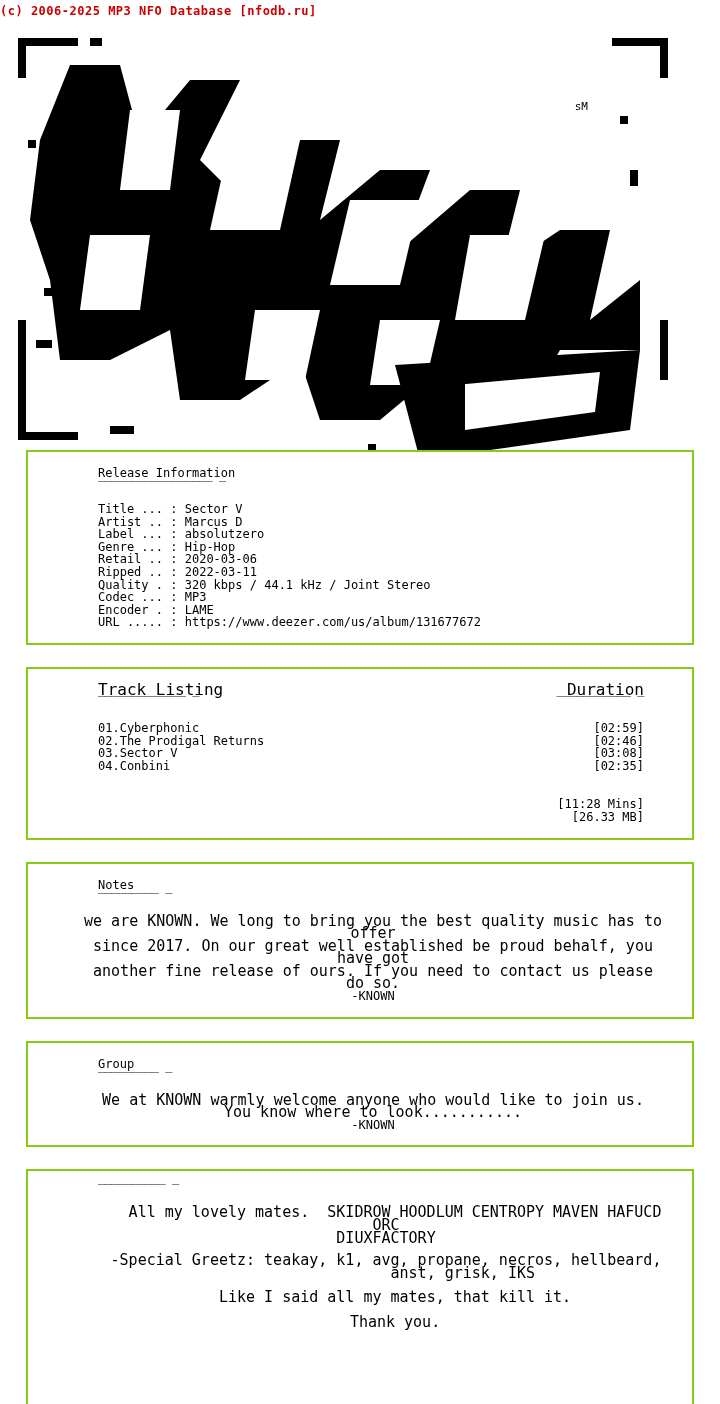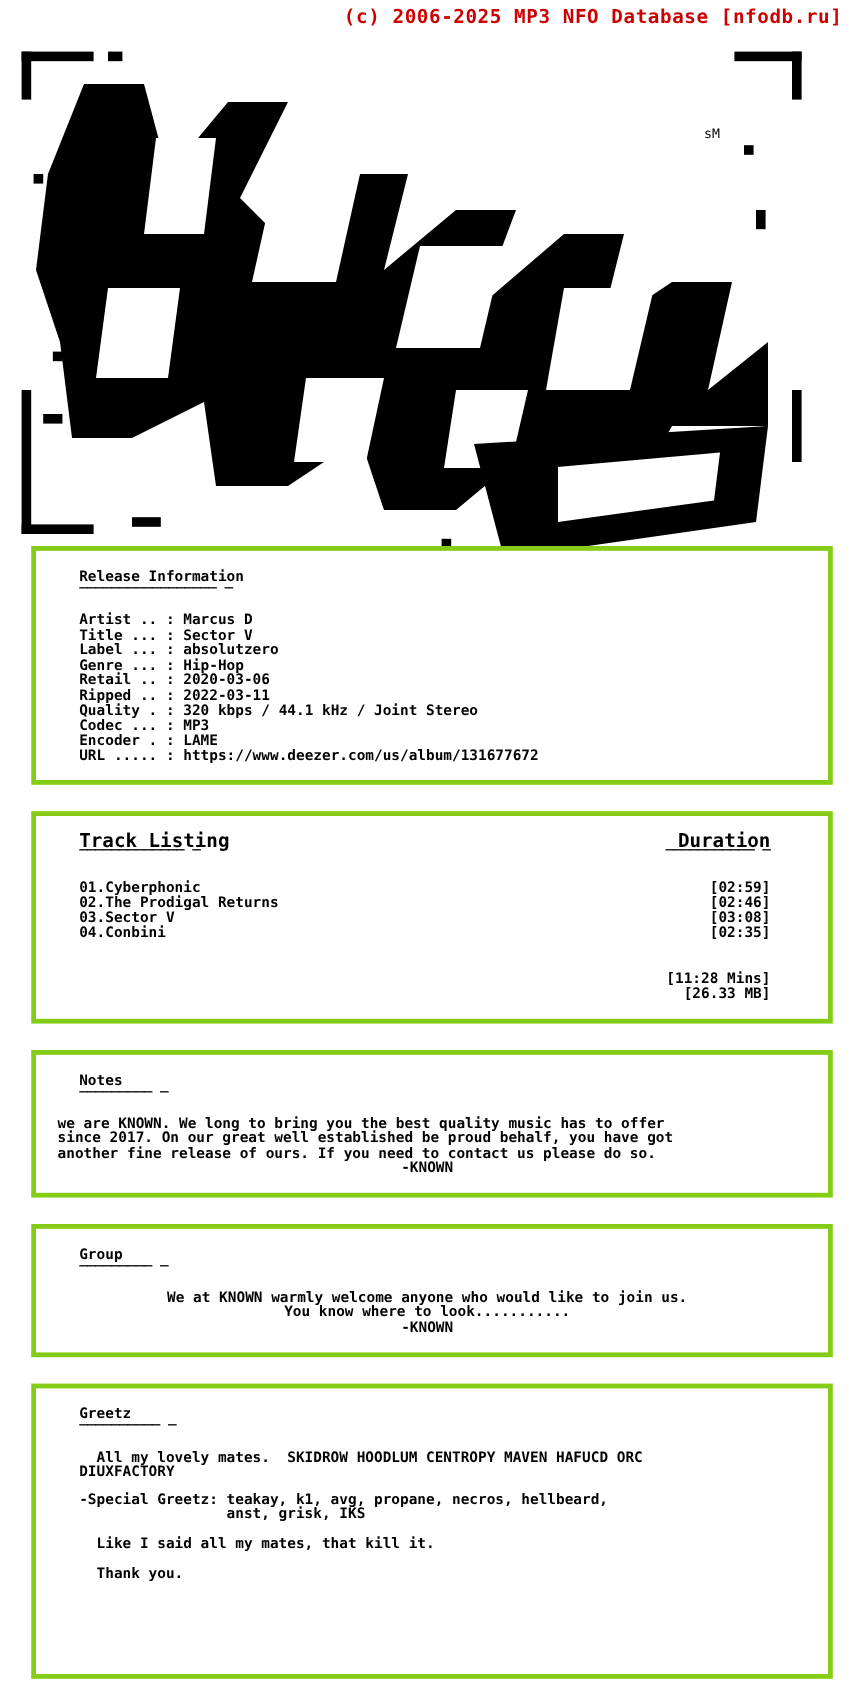--- a/index.html
+++ b/index.html
@@ -5,43 +5,42 @@
   html,body{margin:0;padding:0;background:#ffffff;}
   body{
     width:720px;
     font-family:"DejaVu Sans Mono","Liberation Mono",monospace;
     color:#000000;
     -webkit-font-smoothing:none;
   }
   .page{position:relative;width:720px;min-height:1404px;background:#fff;}
 
   .topbar{
-    text-align:right;
+    text-align:left;
     color:#cc0000;
-    font-size:16px;
+    font-size:12px;
     letter-spacing:0.5px;
-    padding:4px 18px 2px 0;
+    padding:4px 4px 2px 0;
     font-weight:bold;
   }
   .logo-wrap{position:relative;height:430px;overflow:hidden;}
   .sm-mark{
     position:absolute;
-    right:120px;top:80px;
+    right:132px;top:80px;
     font-size:11px;
     color:#000;
   }
 
   
   .section{
     position:relative;
     margin:0 26px 22px 26px;
-    padding:14px 18px 14px 10px;
-    border:4px solid #84cc16;
+    padding:14px 18px 14px 44px;
+    border:2px solid #84cc16;
     background:#fff;
-    font-weight:bold;
   }
 
   .sec-head{
     font-size:12px;
     line-height:14px;
     margin-bottom:2px;
     padding-left:26px;
   }
   .sec-rule{
     font-size:12px;
@@ -84,23 +83,24 @@
     line-height:12.6px;
     white-space:pre;
   }
   .track .left{padding-left:26px;}
   .track .right{padding-right:30px;}
   .totals{margin-top:26px;}
   .totals .track{justify-content:flex-end;}
 
   .center{text-align:center;}
   .txt{
-    font-size:12px;
+    font-size:15px;
     line-height:12.6px;
     white-space:pre-wrap;
+    text-align:center;
   }
   .sig{text-align:center;font-size:12px;line-height:12.6px;}
 
   .greetz-body{padding-left:26px;}
 
   .footer{
     margin:6px 26px 10px 26px;
     display:flex;
     justify-content:space-between;
     font-size:12px;
@@ -156,22 +156,22 @@
         <rect x="110" y="406" width="24" height="8"></rect>
       </g>
     </svg>
     <div class="sm-mark">sM</div>
   </div>
 
   <div class="section">
     <div class="sec-head">Release Information</div>
     <div class="sec-rule">‾‾‾‾‾‾‾‾‾‾‾‾‾‾‾‾‾  ‾</div>
 
+    <div class="info-row"><span>Title ... :</span> <span>Sector V</span></div>
     <div class="info-row"><span>Artist .. :</span> <span>Marcus D</span></div>
-    <div class="info-row"><span>Title ... :</span> <span>Sector V</span></div>
     <div class="info-row"><span>Label ... :</span> <span>absolutzero</span></div>
     <div class="info-row"><span>Genre ... :</span> <span>Hip-Hop</span></div>
     <div class="info-row"><span>Retail .. :</span> <span>2020-03-06</span></div>
     <div class="info-row"><span>Ripped .. :</span> <span>2022-03-11</span></div>
     <div class="info-row"><span>Quality . :</span> <span>320 kbps / 44.1 kHz / Joint Stereo</span></div>
     <div class="info-row"><span>Codec ... :</span> <span>MP3</span></div>
     <div class="info-row"><span>Encoder . :</span> <span>LAME</span></div>
     <div class="info-row"><span>URL ..... :</span> <span>https://www.deezer.com/us/album/131677672</span></div>
   </div>
 
@@ -227,21 +227,20 @@
     <div class="sec-head">Group</div>
     <div class="sec-rule">‾‾‾‾‾‾‾‾‾  ‾</div>
     <div class="notes-body center">
       <div class="txt center">We at KNOWN warmly welcome anyone who would like to join us.
 You know where to look...........</div>
       <div class="sig">-KNOWN</div>
     </div>
   </div>
 
   <div class="section" style="min-height:210px">
-    <div class="sec-head">Greetz</div>
     <div class="sec-rule">‾‾‾‾‾‾‾‾‾‾  ‾</div>
     <div class="greetz-body">
       <div class="txt">  All my lovely mates.  SKIDROW HOODLUM CENTROPY MAVEN HAFUCD ORC</div>
       <div class="txt">DIUXFACTORY</div>
       <div class="txt" style="margin-top:10px">-Special Greetz: teakay, k1, avg, propane, necros, hellbeard,</div>
       <div class="txt">                 anst, grisk, IKS</div>
       <div class="txt" style="margin-top:12px">  Like I said all my mates, that kill it.</div>
       <div class="txt" style="margin-top:12px">  Thank you.</div>
     </div>
   </div>

